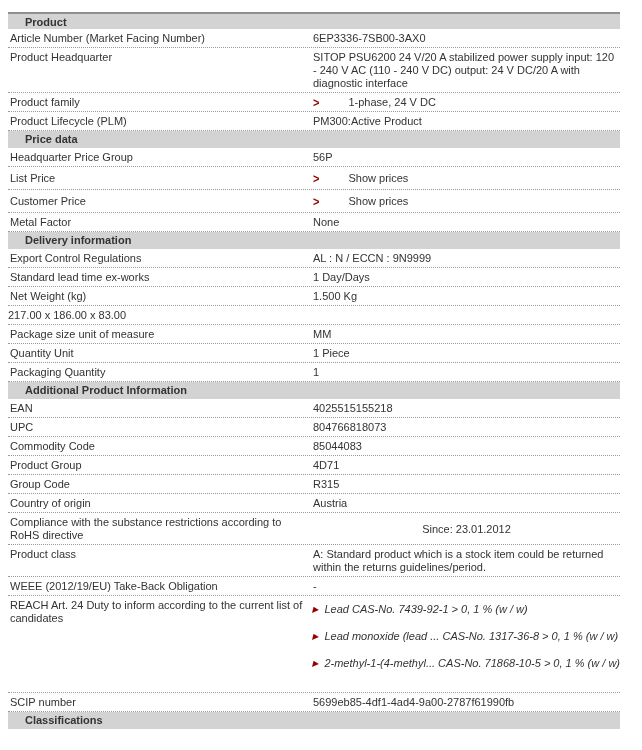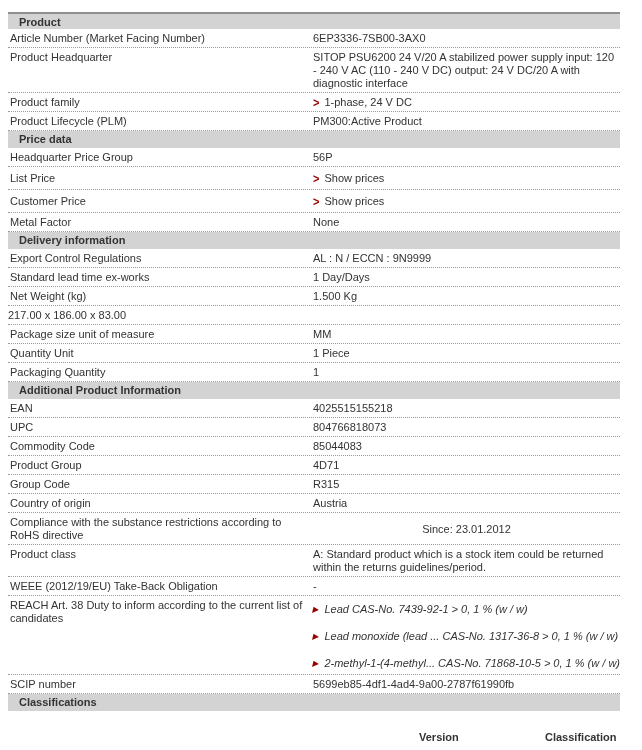--- a/index.html
+++ b/index.html
@@ -6,40 +6,40 @@
   body { background:#fff; font-family:"Liberation Sans", sans-serif; }
   .page {
     position:relative; width:642px; height:750px; background:#fff;
     overflow:hidden; font-size:11px; color:#333; line-height:13px;
   }
   .datatable {
     position:absolute; left:8px; top:12px; width:612px;
   }
   .section-header {
     background:#d3d3d3; color:#333; font-weight:bold;
-    padding:2px 11px; height:17px; line-height:13px;
+    padding:2px 17px; height:17px; line-height:13px;
   }
   .datatable > .section-header:first-child { border-top:2px solid #8f8f8f; }
   .row {
     display:flex; border-bottom:1px dotted #9a9a9a;
     padding:3px 0 2px;
   }
   .row .label { width:305px; padding:0 8px 0 2px; }
   .row .value { flex:1; }
   .row.tall { padding:5px 0 4px; }
   .row.center-value { align-items:stretch; }
   .row.center-value .value { align-self:center;text-align:center; }
   .chevron {
     color:#990000; font-weight:bold; font-size:11px;
     display:inline-block; margin-right:5px; transform:scaleY(1.15);
   }
-  .link-text { color:#333; cursor:pointer; }
+  .link-text { color:#333; cursor:pointer;margin-left:24px; }
   .reach-item { margin:4px 0 14px; white-space:nowrap;font-style:italic; }
   .reach-item:first-child { margin-top:4px; }
-  .reach-item:last-child { margin-bottom:2px; }
+  .reach-item:last-child { margin-bottom:20px; }
   .tri {
     color:#990000; font-size:8px; display:inline-block;
     margin-right:6px; vertical-align:1px;
   }
   .clip-row { position:relative; height:14px; }
   .clip-col { position:absolute; top:20px; font-weight:bold; color:#333; }
   .clip-col.c1 { left:411px; }
   .clip-col.c2 { left:537px; }
 </style>
 </head>
@@ -176,21 +176,21 @@
       <div class="label">Product class</div>
       <div class="value">A: Standard product which is a stock item could be returned within the returns guidelines/period.</div>
     </div>
 
     <div class="row">
       <div class="label">WEEE (2012/19/EU) Take-Back Obligation</div>
       <div class="value">-</div>
     </div>
 
     <div class="row">
-      <div class="label">REACH Art. 38 Duty to inform according to the current list of candidates</div>
+      <div class="label">REACH Art. 24 Duty to inform according to the current list of candidates</div>
       <div class="value">
         <div class="reach-item">
           <span class="tri">▶</span><span>Lead CAS-No. 7439-92-1 &gt; 0, 1 % (w / w)</span>
         </div>
         <div class="reach-item">
           <span class="tri">▶</span><span>Lead monoxide (lead ... CAS-No. 1317-36-8 &gt; 0, 1 % (w / w)</span>
         </div>
         <div class="reach-item">
           <span class="tri">▶</span><span>2-methyl-1-(4-methyl... CAS-No. 71868-10-5 &gt; 0, 1 % (w / w)</span>
         </div>

